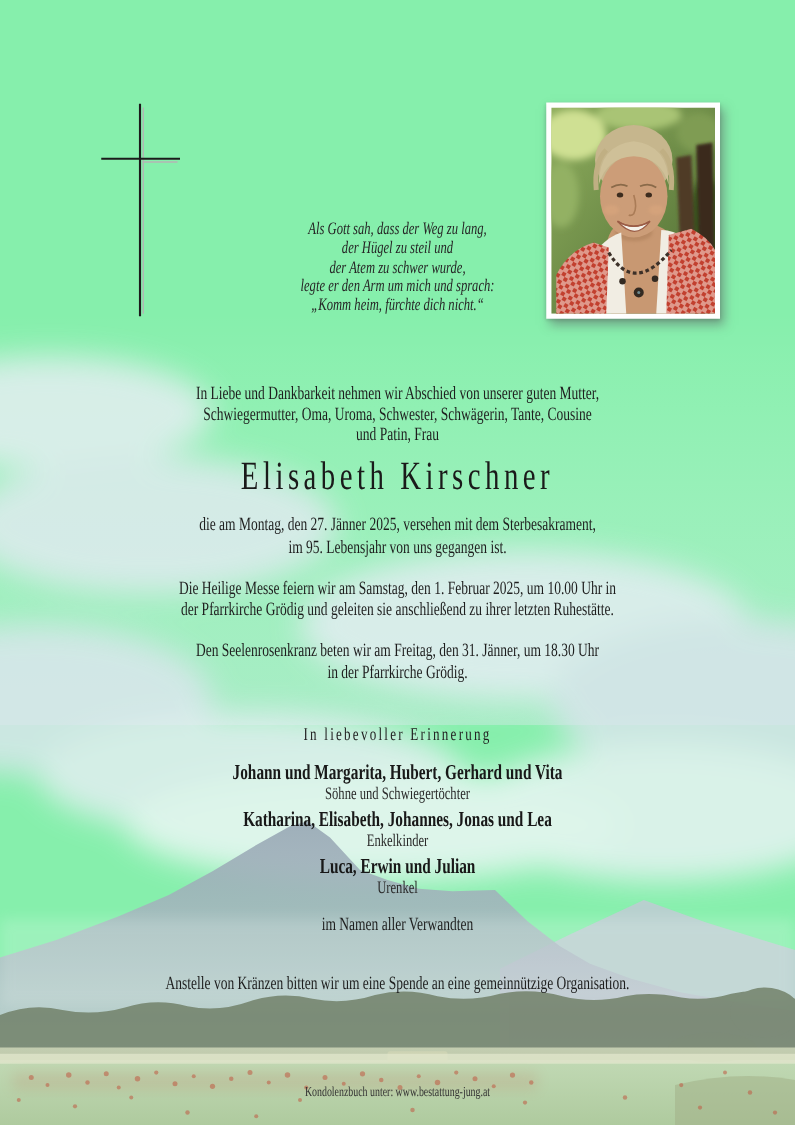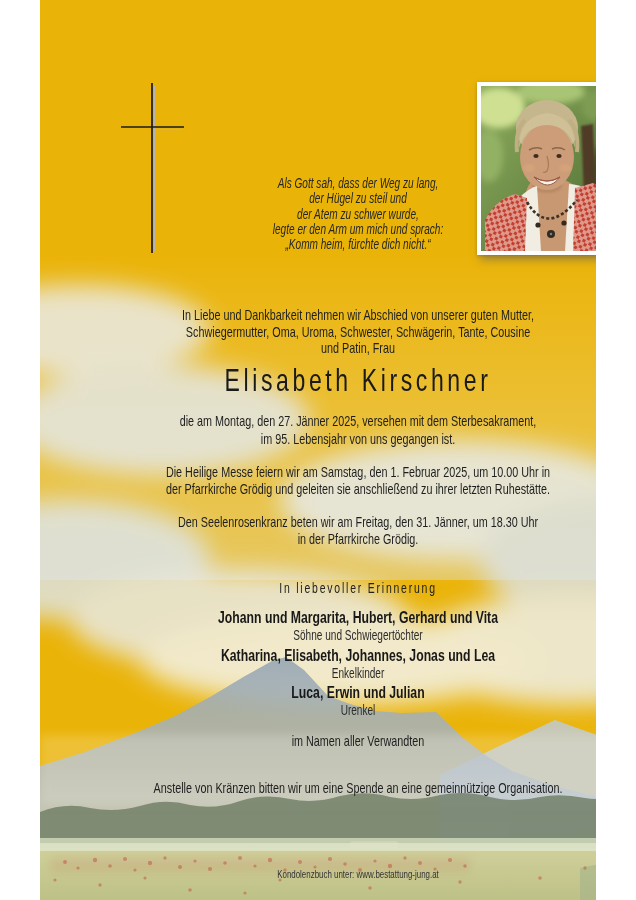--- a/index.html
+++ b/index.html
@@ -1,17 +1,17 @@
 <!DOCTYPE html>
 <html><head>
 <meta charset="utf-8">
 <style>
   html,body{margin:0;padding:0;background:#ffffff;}
-  .page{position:relative;width:556px;height:900px;margin:0 auto;background:#eab308;overflow:hidden;
-        font-family:Liberation Sans, sans-serif;color:#1e1e1e;}
+  .page{position:relative;width:636px;height:900px;margin:0 auto;background:#86efac;overflow:hidden;
+        font-family:Liberation Serif, serif;color:#1e1e1e;}
   svg{display:block;}
   .landscape{position:absolute;left:0;top:0;z-index:0;}
   .cross{position:absolute;left:78px;top:81px;z-index:2;}
   .photo{position:absolute;left:437px;top:82px;width:131px;height:165px;padding:4px;background:#fff;
          box-shadow:3px 5px 8px rgba(90,90,95,.5),0 1px 3px rgba(0,0,0,.18);z-index:2;}
   .txt{position:absolute;left:0;width:636px;text-align:center;z-index:2;
        transform:scaleX(.72);transform-origin:50% 0;}
   .verse{top:176px;font-style:italic;font-size:14px;line-height:15.3px;color:#262626;}
   .intro{top:307px;font-size:15px;line-height:16.6px;}
   .name{top:361px;font-size:32px;font-weight:normal;letter-spacing:5px;line-height:38px;margin:0;color:#1a1a1a;}

